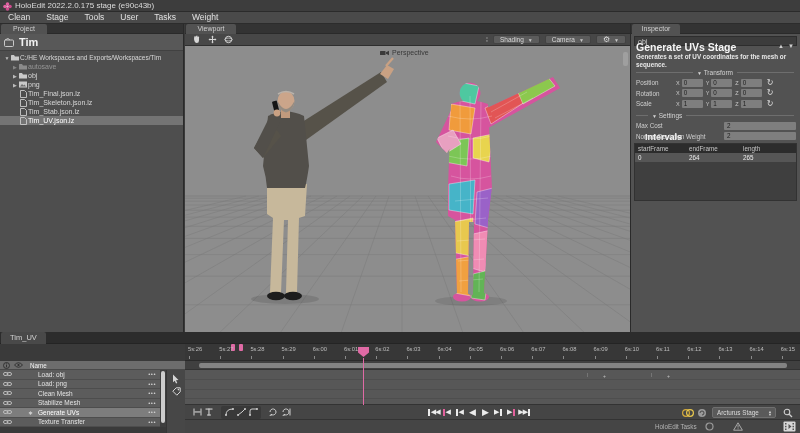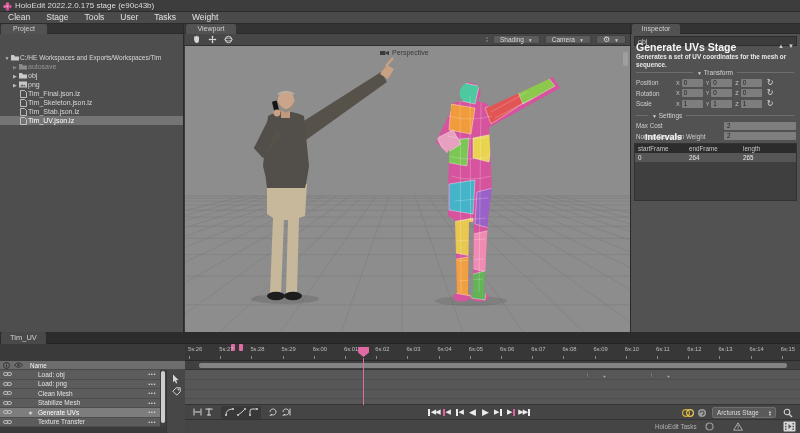--- a/index.html
+++ b/index.html
@@ -156,20 +156,29 @@
       <div class="menu-item">Tools</div>
       <div class="menu-item">User</div>
       <div class="menu-item">Tasks</div>
       <div class="menu-item">Weight</div>
     </div>
 
   <div class="abs" id="project-panel">
     <div class="tabstrip">
       <div class="tab" style="width:46px;text-align:center;padding:0;">Project</div>
     </div>
+    <div id="project-header">
+      <span>
+        <svg width="10" height="9" viewBox="0 0 10 9">
+            <rect x="0.5" y="2" width="9" height="6.5" rx="1" fill="none" stroke="#c9c9c9" stroke-width="1"></rect>
+            <path d="M1,2 L4,0.5 L6,2" fill="none" stroke="#c9c9c9" stroke-width="1"></path>
+          </svg>
+      </span>
+      <span id="project-name">Tim</span>
+    </div>
     <div id="tree">
       <div class="tree-row">
         <span class="tri">▼</span>
         <span class="t-icon">
           <svg width="8" height="7" viewBox="0 0 8 7">
               <path d="M0,1.5 L0,6.5 L8,6.5 L8,2.5 L4,2.5 L3,1 L0.5,1 Z" fill="#c9c9c9"></path>
             </svg>
         </span>
         <span style="font-size:6.5px;">C:/HE Workspaces and Exports/Workspaces/Tim</span>
       </div>

